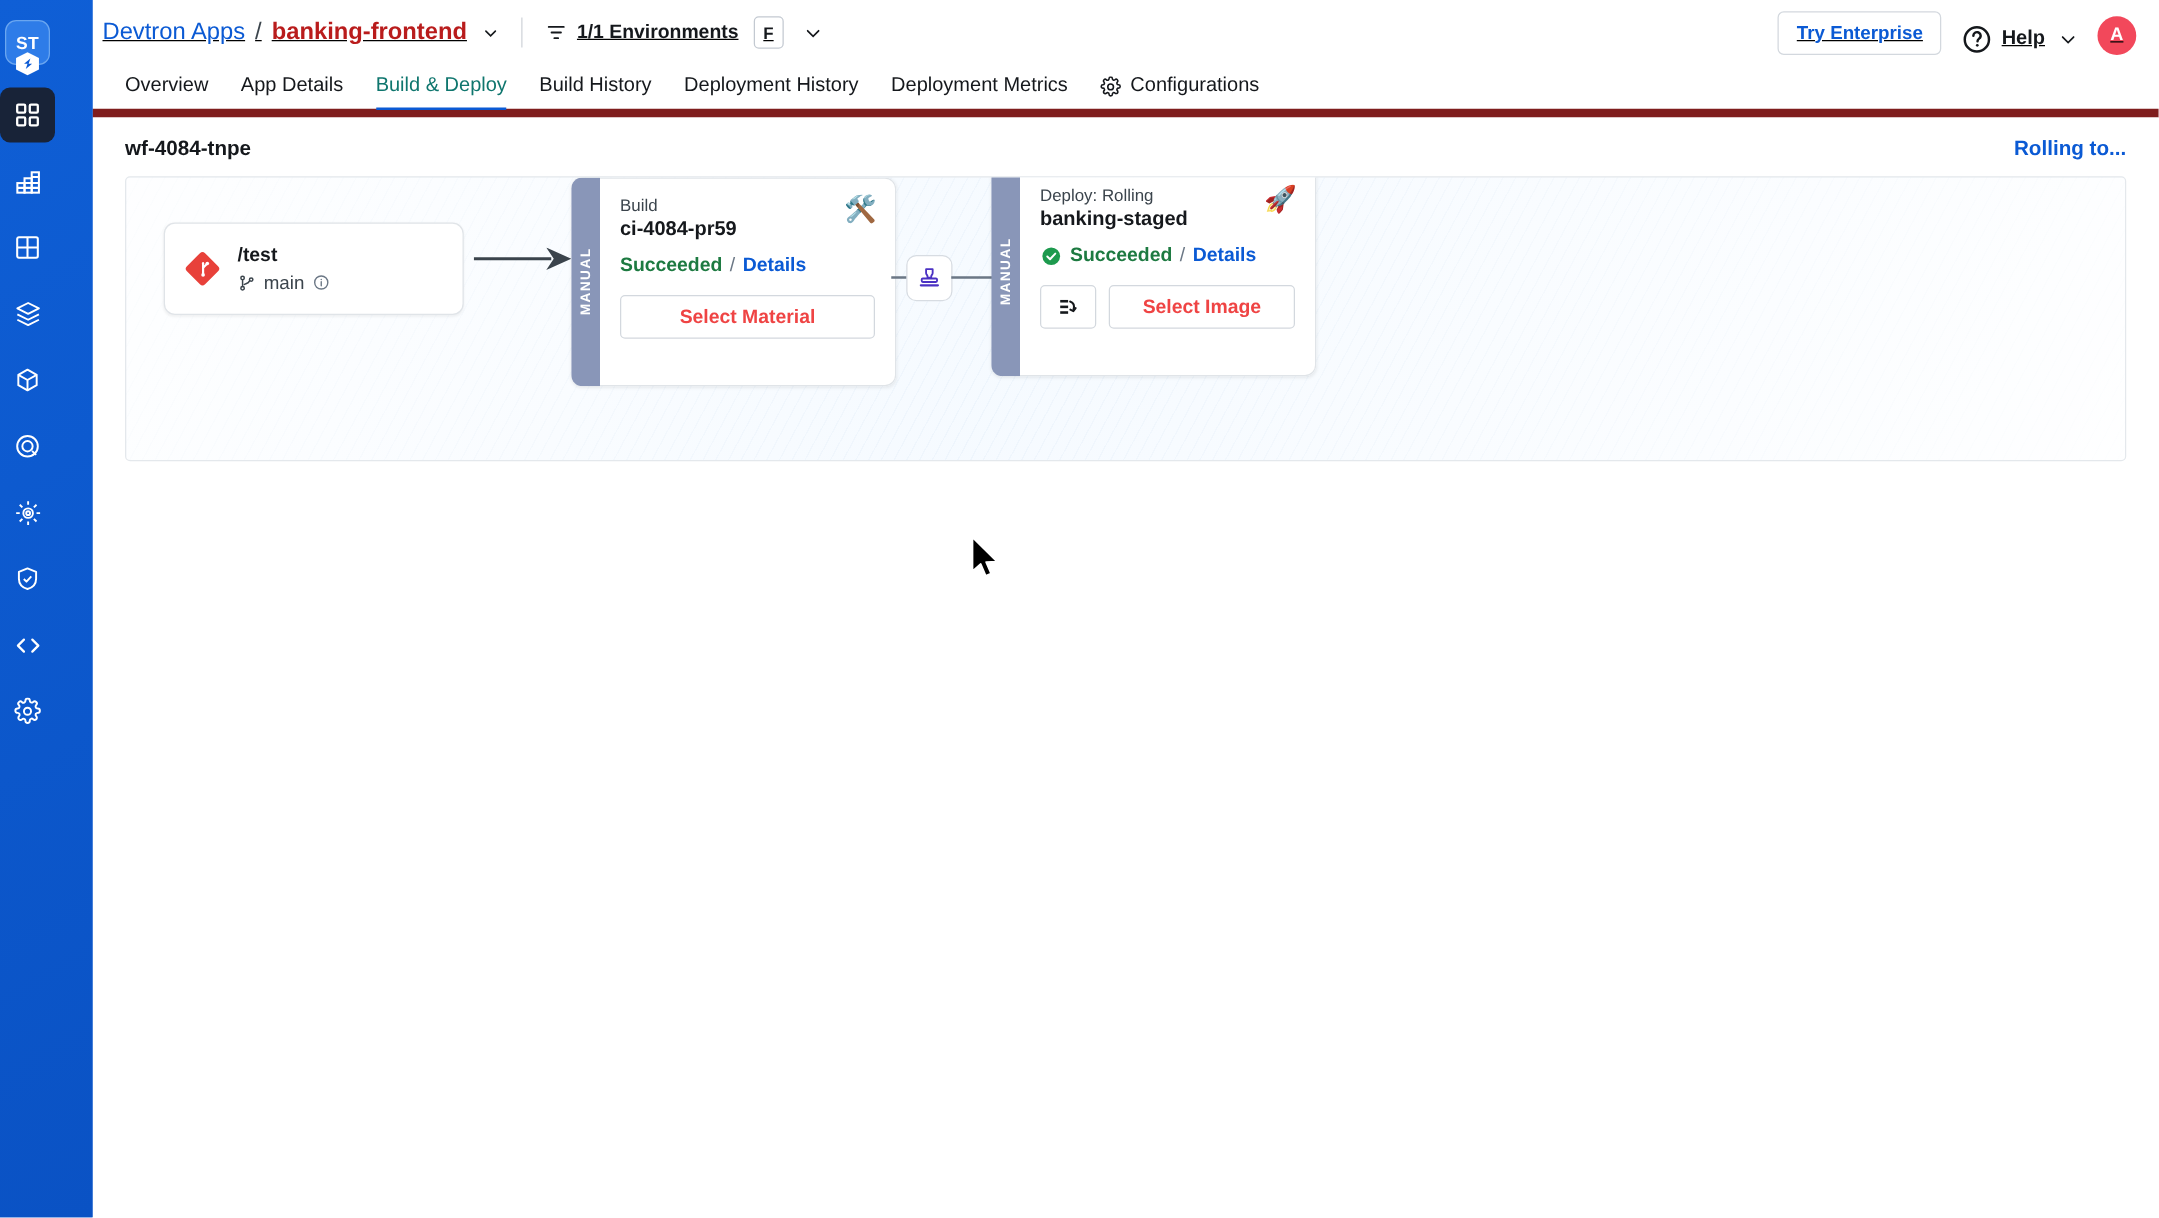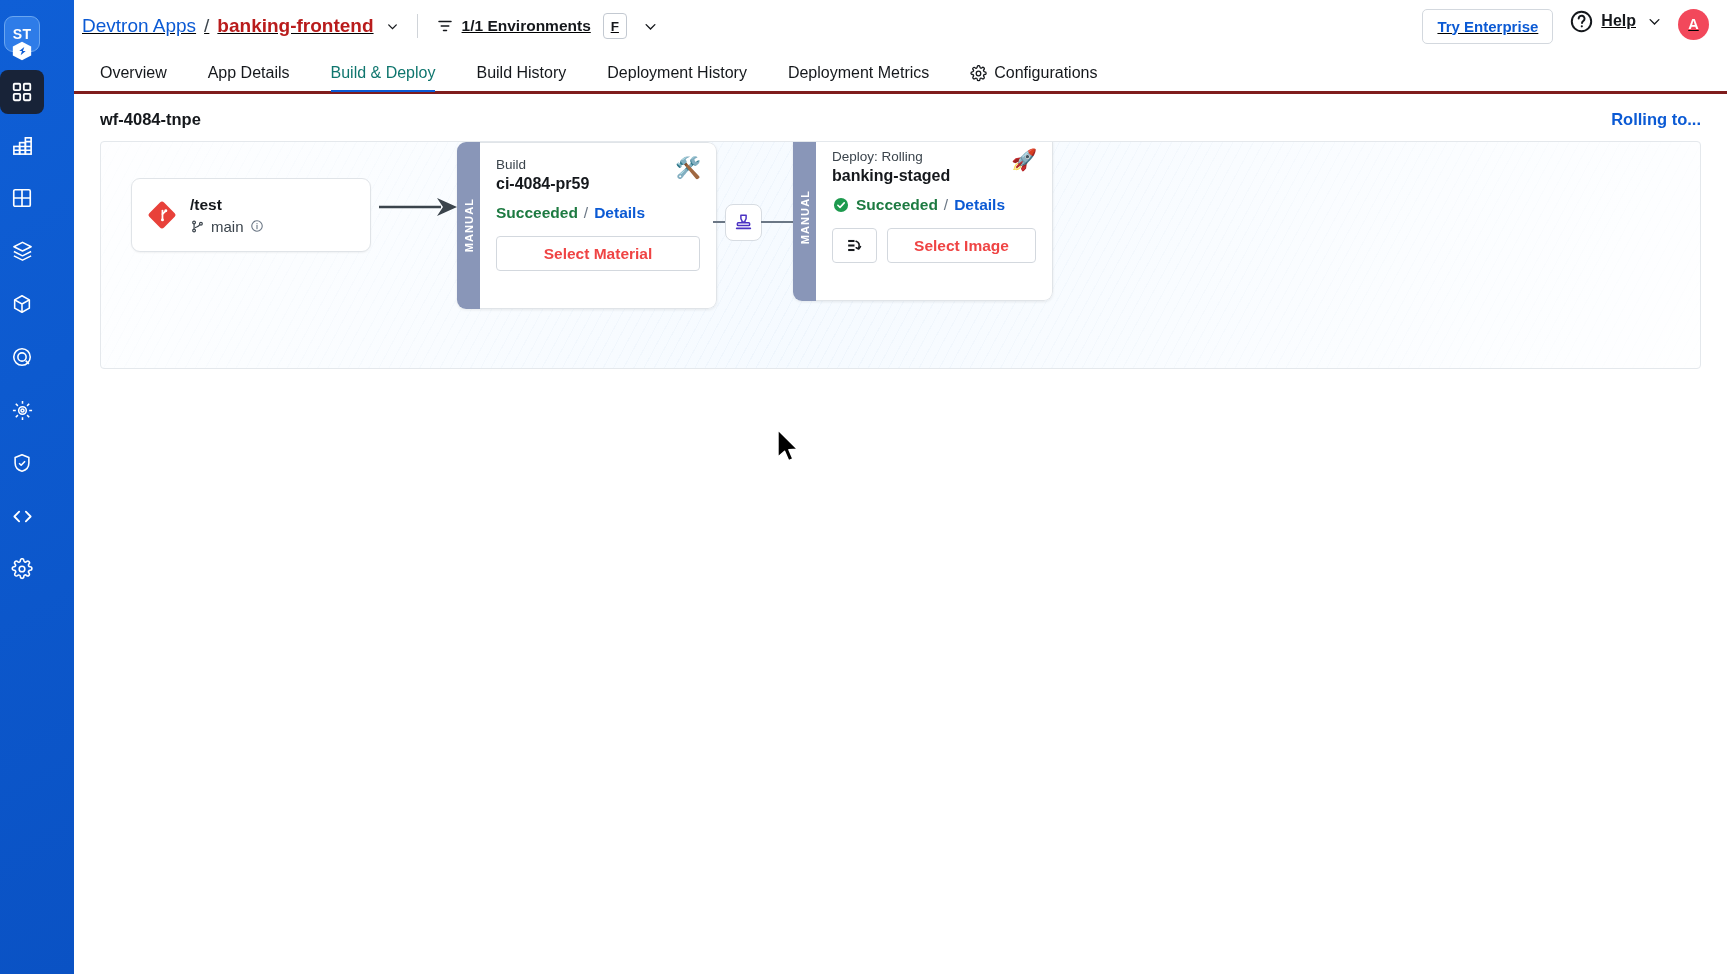--- a/index.html
+++ b/index.html
@@ -54,37 +54,37 @@
   .crumb-sep { color: #3b444c; }
   .crumb-cur { color: #b91c1c; font-weight: bold; }
   .chev { width: 13px; height: 13px; margin-left: 4px; cursor: pointer; }
   .vdiv { width: 1px; height: 24px; background: #d0d4d9; margin: 0 18px; }
   .envsel { display: flex; align-items: center; gap: 8px; font-size: 15.5px; color:#15181c; font-weight:600; cursor:pointer;}
   .env-badge {
     border: 1px solid #c3c9d1; border-radius: 4px; min-width: 24px; height: 26px;
     display: flex; align-items: center; justify-content: center;
     font-size: 13.5px; font-weight: 600; color: #15181c; padding: 0 6px; margin-left:4px;
   }
-  .hdr-right { margin-left: auto; display: flex; align-items: flex-start; gap: 16px; }
+  .hdr-right { margin-left: auto; display: flex; align-items: flex-end; gap: 16px; }
   .btn-ent {
     border: 1px solid #d3d8de; background: #fff; border-radius: 5px;
     color: #0b5ad4; font-weight: bold; font-size: 15px;
     padding: 8px 14px; cursor: pointer; font-family: inherit;
   }
   .help-grp { display: flex; align-items: center; gap: 7px; font-size: 16px; color:#15181c; font-weight:600; cursor:pointer;}
   .avatar {
     width: 31px; height: 31px; border-radius: 50%; background: #f2485b;
     color: #fff; display: flex; align-items: center; justify-content: center;
     font-size: 14.5px; font-weight: 600; cursor: pointer;
   }
 
   
   .tabs {
     height: 42px; flex: 0 0 42px; display: flex; align-items: flex-end;
-    gap: 17px; padding: 0 0 0 26px; border-bottom: 3px solid #7f1d1d; background:#fff;
+    gap: 2px; padding: 0 0 0 26px; border-bottom: 7px solid #7f1d1d; background:#fff;
   }
   .tab {
     padding: 0 12px 9px 12px; font-size: 16px; color: #15181c;
     cursor: pointer; position: relative; display:flex; align-items:center; gap:7px;
     white-space: nowrap;
   }
   .tab:first-child { padding-left: 0; }
   .tab.active { color: #0f766e; font-weight: normal; }
   .tab.active::after {
     content: ""; position: absolute; left: 12px; right: 12px; bottom: -1px;

